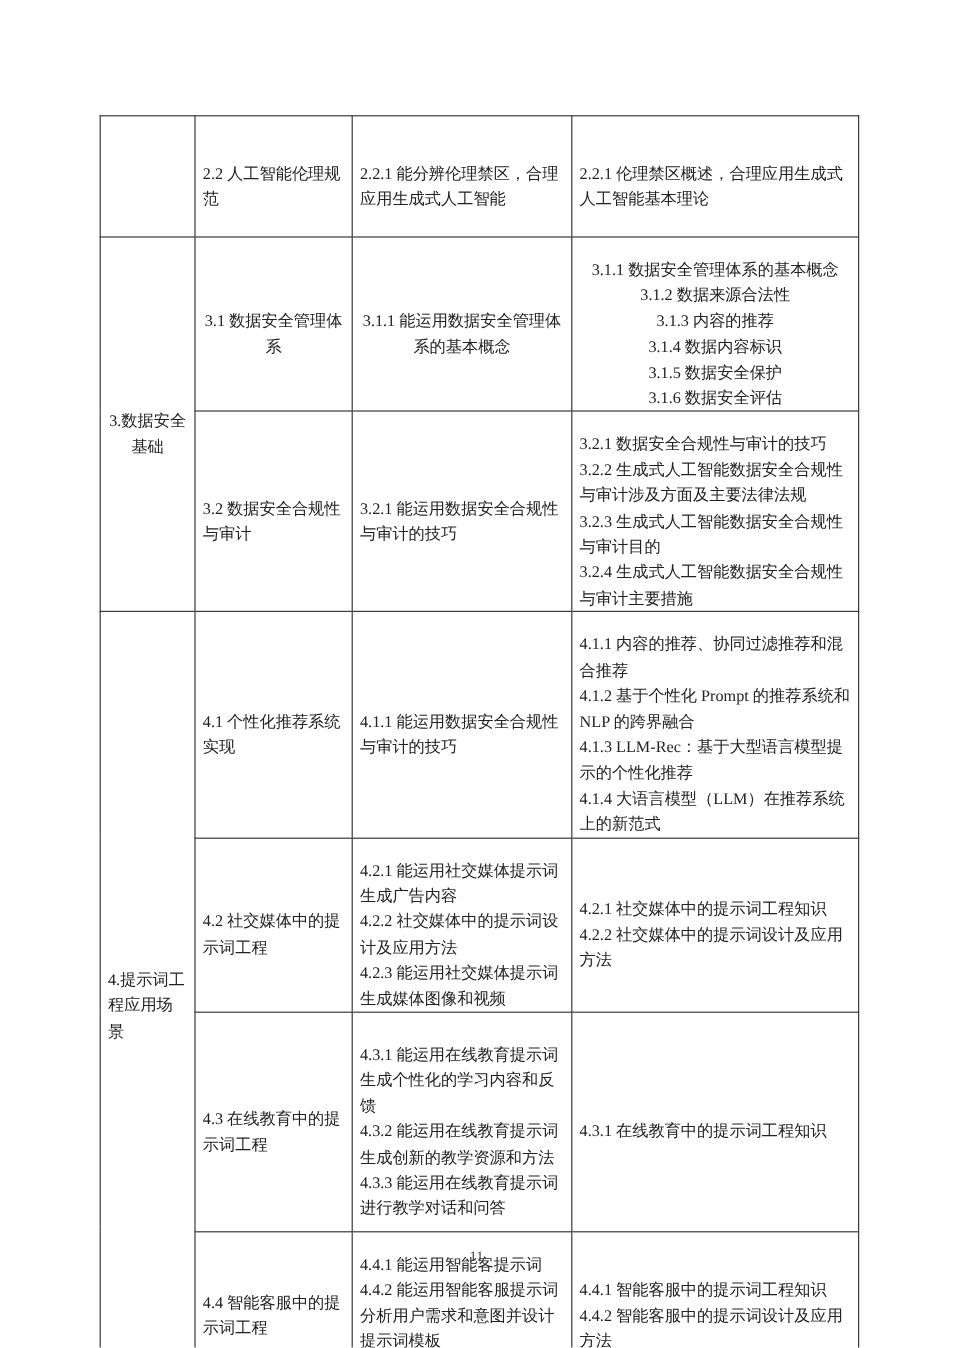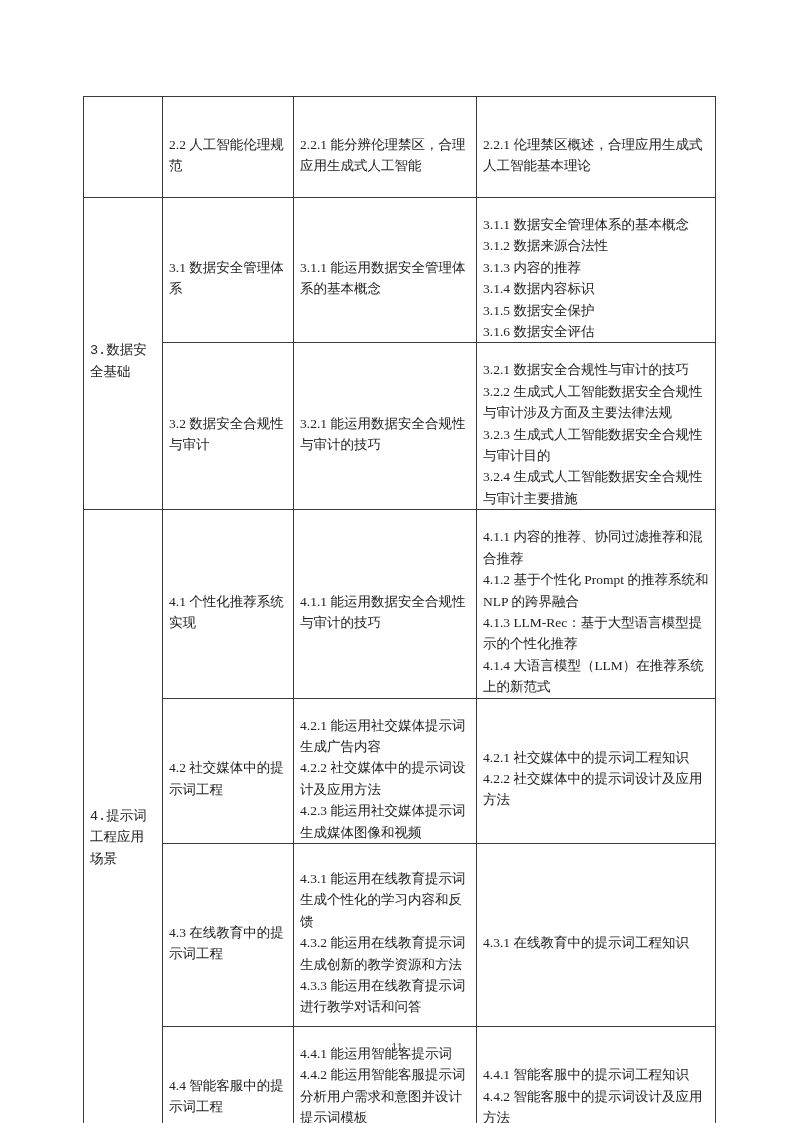--- a/index.html
+++ b/index.html
@@ -3,29 +3,29 @@
 <meta charset="utf-8">
 <style>
   html, body { margin: 0; padding: 0; background: #ffffff; }
   body { width: 794px; height: 1123px; position: relative; overflow: hidden;
          font-family: "Liberation Serif", "DejaVu Serif", serif; color: #222; }
   .page { position: absolute; left: 0; top: 0; width: 794px; height: 1123px; }
   table.syllabus { position: absolute; left: 83px; top: 96px; width: 628px;
          border-collapse: collapse; table-layout: fixed; }
   table.syllabus td { border: 1px solid #3a3a3a; vertical-align: middle;
          padding: 16px 6px 0 6px; font-size: 13.5px; line-height: 21.4px; }
-  td.c1 { width: 66px; vertical-align: middle; font-family: Liberation Mono, monospace; }
+  td.c1 { width: 66px; vertical-align: middle; }
   td.c2 { width: 118px; }
   td.c3 { width: 170px; }
   td.c4 { width: 226px; }
   .line { display: block; white-space: normal; }
   .pageno { position: absolute; left: 0; width: 794px; top: 1040px; text-align: center;
          font-size: 12px; color: #444; }
   .r0 td { height: 84px; }
-  .r1 td { height: 124px; }
+  .r1 td { height: 124px; text-align: center; }
   .r2 td { height: 147px; margin-top: 28px; }
   .r3 td { height: 168px; }
   .r4 td { height: 122px; }
   .r5 td { height: 166px; }
   .r6 td { height: 107px; }
 </style>
 </head>
 <body>
 
 <div class="page">

